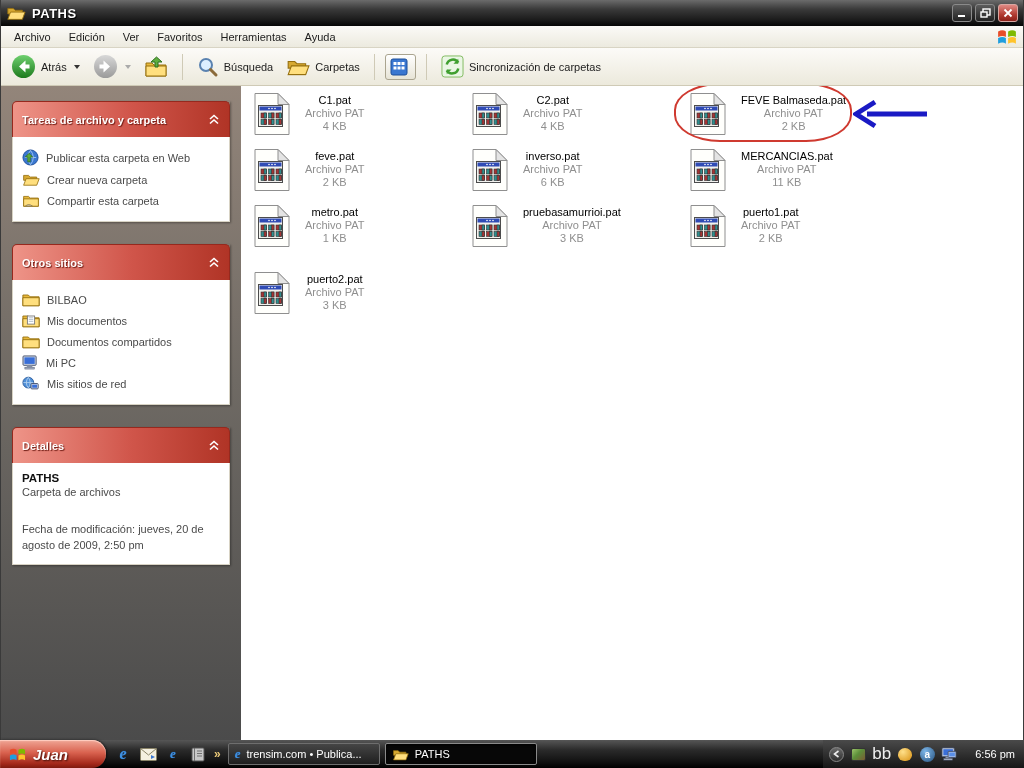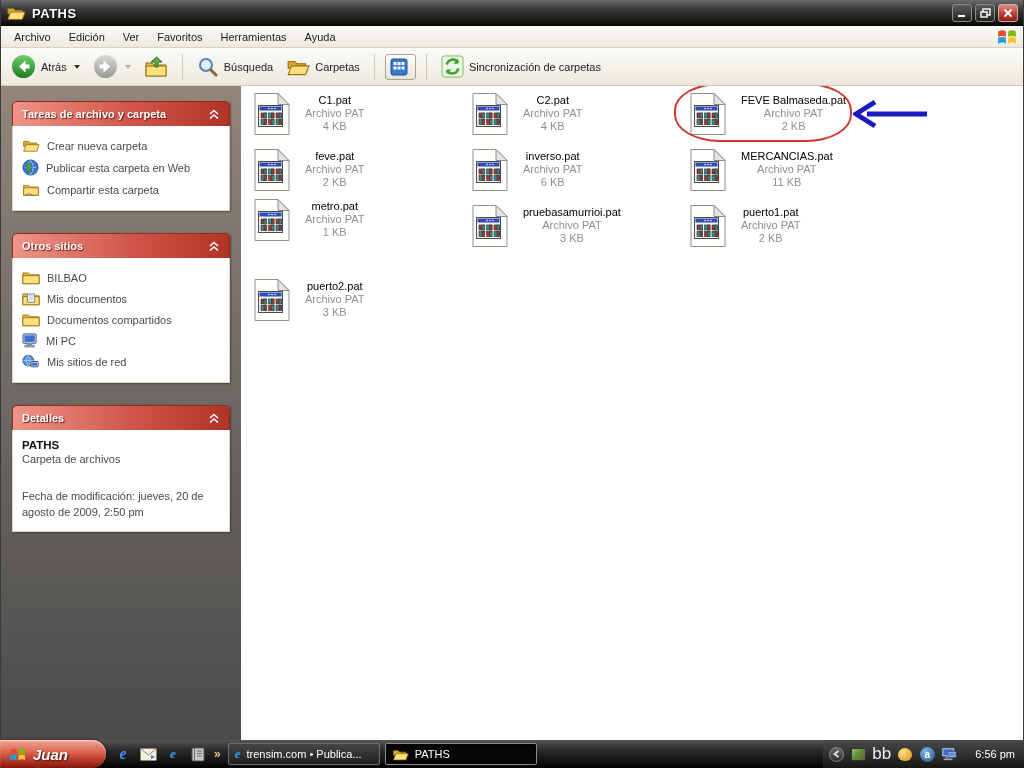--- a/index.html
+++ b/index.html
@@ -20,21 +20,21 @@
   .tbtn { display:flex; align-items:center; gap:5px; padding:2px 4px; border-radius:3px; }
   .tbtn .caret { width:0; height:0; border-left:3px solid transparent; border-right:3px solid transparent; border-top:4px solid #333; margin-left:2px; }
   .tbtn .caret.dim { border-top-color:#aaa; }
   .tsep { width:1px; height:26px; background:#cfcab6; margin:0 5px; flex:0 0 1px; }
   .viewsbtn { border:1px solid #aaa48f; border-radius:3px; background:linear-gradient(180deg,#fff,#e7e4d6); padding:3px 4px; display:flex; align-items:center; gap:3px; }
 
   
   .content { flex:1; display:flex; min-height:0; }
   .sidebar { width:240px; flex:0 0 240px; background:linear-gradient(180deg,#93857a 0%,#6f6a64 45%,#4b4b4b 100%); padding:15px 11px; overflow:hidden; }
   .sb-box { margin-bottom:22px; box-shadow:1px 1px 2px rgba(0,0,0,.35); }
-  .sb-head { height:25px; background:linear-gradient(90deg,#ee9488 0%,#d0554a 55%,#b03426 100%); border:1px solid #96291e; border-bottom:none; border-radius:5px 5px 0 0; color:#fff; font-weight:bold; display:flex; align-items:center; justify-content:space-between; padding:0 9px; text-shadow:1px 1px 1px #6e1a12; }
+  .sb-head { height:36px; background:linear-gradient(90deg,#ee9488 0%,#d0554a 55%,#b03426 100%); border:1px solid #96291e; border-bottom:none; border-radius:5px 5px 0 0; color:#fff; font-weight:bold; display:flex; align-items:center; justify-content:space-between; padding:0 9px; text-shadow:1px 1px 1px #6e1a12; }
   .sb-body { background:#fff; border:1px solid #d8d3c4; border-top:none; padding:9px 9px 10px 9px; color:#444; }
   .sb-item { display:flex; align-items:center; gap:7px; padding:3px 0; cursor:pointer; }
   .sb-item span.lbl { color:#4a4a4a; }
   .details-body b { color:#111; font-size:11.5px; }
   .details-body .dtype { margin:2px 0 24px 0; color:#4a4a4a; }
   .details-body .dmod { color:#4a4a4a; line-height:1.45; }
 
   .filearea { flex:1; background:#fff; position:relative; overflow:hidden; }
   .tile { position:absolute; width:208px; height:50px; display:flex; gap:14px; cursor:pointer;text-align:center; }
   .tile .fmeta { padding-top:2px; line-height:1.2; }
@@ -238,32 +238,32 @@
 
         <div class="sb-box">
           <div class="sb-head">
             <span>Tareas de archivo y carpeta</span>
             <svg width="12" height="11" viewBox="0 0 12 11">
                 <path d="M2 5 L6 1.5 L10 5 M2 9.5 L6 6 L10 9.5" fill="none" stroke="#fff" stroke-width="1.6"></path>
               </svg>
           </div>
           <div class="sb-body">
             <div class="sb-item">
+              <svg width="17" height="17" viewBox="0 0 18 18">
+                <circle cx="9" cy="9" r="8" fill="#3a77d0" stroke="#1d4f9a"></circle>
+                <path d="M3 9 h12 M9 1.5 a11 11 0 0 1 0 15 M9 1.5 a11 11 0 0 0 0 15" fill="none" stroke="#9cc4ee" stroke-width="1"></path>
+                <path d="M9 13 V7 h-3 l4.5 -4.5 L15 7 h-3 v6 z" fill="#5fae3f" stroke="#2e6e1e" transform="translate(-1.5,2.5) scale(0.85)"></path>
+              </svg>
+              <span class="lbl">Publicar esta carpeta en Web</span>
+            </div>
+            <div class="sb-item">
               <svg width="18" height="15" viewBox="0 0 22 16">
                   <use href="#i-folder-open"></use>
                 </svg>
               <span class="lbl">Crear nueva carpeta</span>
-            </div>
-            <div class="sb-item">
-              <svg width="17" height="17" viewBox="0 0 18 18">
-                <circle cx="9" cy="9" r="8" fill="#3a77d0" stroke="#1d4f9a"></circle>
-                <path d="M3 9 h12 M9 1.5 a11 11 0 0 1 0 15 M9 1.5 a11 11 0 0 0 0 15" fill="none" stroke="#9cc4ee" stroke-width="1"></path>
-                <path d="M9 13 V7 h-3 l4.5 -4.5 L15 7 h-3 v6 z" fill="#5fae3f" stroke="#2e6e1e" transform="translate(-1.5,2.5) scale(0.85)"></path>
-              </svg>
-              <span class="lbl">Publicar esta carpeta en Web</span>
             </div>
             <div class="sb-item">
               <svg width="18" height="15" viewBox="0 0 22 16">
                 <use href="#i-folder"></use>
                 <path d="M4 15 q4 -4 9 0 z" fill="#d8c8a8" stroke="#8a7a4a"></path>
               </svg>
               <span class="lbl">Compartir esta carpeta</span>
             </div>
           </div>
         </div>
@@ -385,21 +385,21 @@
         <div class="tile" style="left:448px;top:62px">
           <svg width="38" height="44" viewBox="0 0 38 44">
               <use href="#i-pat"></use>
             </svg>
           <div class="fmeta">
               <div class="fname">MERCANCIAS.pat</div>
               <div class="ftype">Archivo PAT</div>
               <div class="fsize">11 KB</div>
             </div>
         </div>
-        <div class="tile" style="left:12px;top:112px">
+        <div class="tile" style="left:12px;top:118px">
           <svg width="38" height="44" viewBox="0 0 38 44">
               <use href="#i-pat"></use>
             </svg>
           <div class="fmeta">
               <div class="fname">metro.pat</div>
               <div class="ftype">Archivo PAT</div>
               <div class="fsize">1 KB</div>
             </div>
         </div>
         <div class="tile" style="left:230px;top:118px">
@@ -415,21 +415,21 @@
         <div class="tile" style="left:448px;top:118px">
           <svg width="38" height="44" viewBox="0 0 38 44">
               <use href="#i-pat"></use>
             </svg>
           <div class="fmeta">
               <div class="fname">puerto1.pat</div>
               <div class="ftype">Archivo PAT</div>
               <div class="fsize">2 KB</div>
             </div>
         </div>
-        <div class="tile" style="left:12px;top:192px">
+        <div class="tile" style="left:12px;top:185px">
           <svg width="38" height="44" viewBox="0 0 38 44">
               <use href="#i-pat"></use>
             </svg>
           <div class="fmeta">
               <div class="fname">puerto2.pat</div>
               <div class="ftype">Archivo PAT</div>
               <div class="fsize">3 KB</div>
             </div>
         </div>
 

